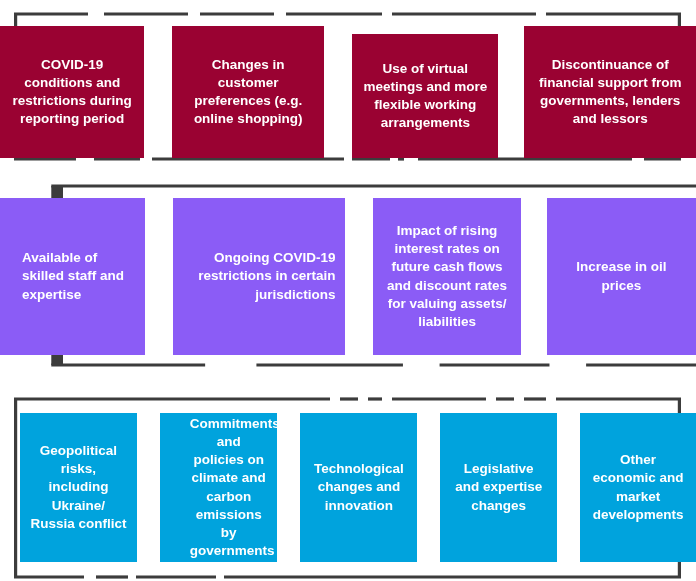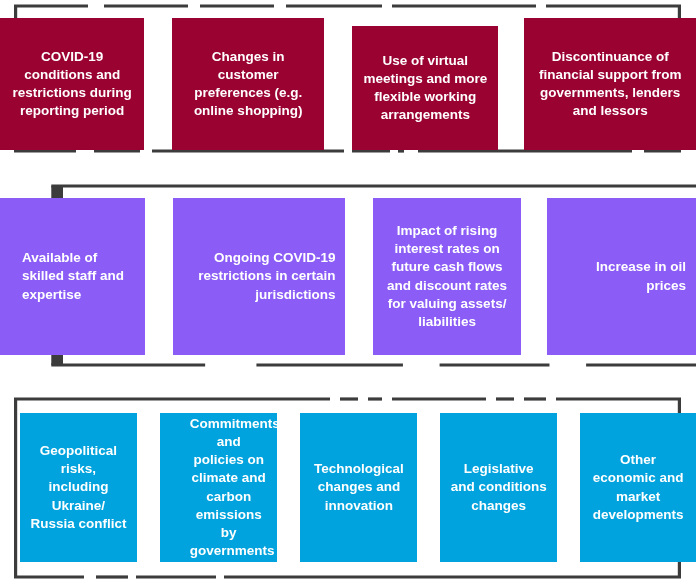--- a/index.html
+++ b/index.html
@@ -82,21 +82,21 @@
   .card.align-left .label { text-align: left; padding-left: 12px; }
 
   
   .gap { flex: 0 0 auto; }
 </style>
 </head>
 <body>
 
 <div class="diagram">
 
-  <div class="group" style="top:0;height:165px;">
+  <div class="group" style="top:8px;height:165px;">
     <svg class="bracket" width="696" height="165" viewBox="0 0 696 165" aria-hidden="true">
       <g stroke="#3c3c3c" stroke-width="3.2" fill="none" stroke-linecap="butt">
 
         <path d="M14 6 H 88"></path>
         <path d="M104 6 H 188"></path>
         <path d="M200 6 H 274"></path>
         <path d="M286 6 H 382"></path>
         <path d="M392 6 H 536"></path>
         <path d="M546 6 H 681"></path>
 
@@ -163,21 +163,21 @@
       </div>
       <div class="gap" style="width:28px;"></div>
       <div class="card grey" style="width:180px;text-align:right;">
         <span class="label">Ongoing COVID-19 restrictions in certain jurisdictions</span>
       </div>
       <div class="gap" style="width:28px;"></div>
       <div class="card grey" style="width:154px;">
         <span class="label">Impact of rising interest rates on future cash flows and discount rates for valuing assets/ liabilities</span>
       </div>
       <div class="gap" style="width:26px;"></div>
-      <div class="card grey" style="width:156px;text-align:right;">
+      <div class="card grey" style="width:156px;">
         <span class="label">Increase in oil prices</span>
       </div>
     </div>
   </div>
 
   <div class="group" style="top:393px;height:188px;">
     <svg class="bracket" width="696" height="188" viewBox="0 0 696 188" aria-hidden="true">
       <g stroke="#3c3c3c" stroke-width="3.2" fill="none" stroke-linecap="butt">
 
         <path d="M14 6 H 330"></path>
@@ -206,21 +206,21 @@
       <div class="gap" style="width:23px;"></div>
       <div class="card blue" style="width:121px;padding-left:30px;">
         <span class="label">Commitments and policies on climate and carbon emissions by governments</span>
       </div>
       <div class="gap" style="width:23px;"></div>
       <div class="card blue" style="width:121px;justify-content:flex-end;">
         <span class="label">Technological changes and innovation</span>
       </div>
       <div class="gap" style="width:23px;"></div>
       <div class="card blue" style="width:121px;">
-        <span class="label">Legislative and conditions changes</span>
+        <span class="label">Legislative and expertise changes</span>
       </div>
       <div class="gap" style="width:23px;"></div>
       <div class="card blue" style="width:120px;">
         <span class="label">Other economic and market developments</span>
       </div>
     </div>
   </div>
 
 </div>
 

